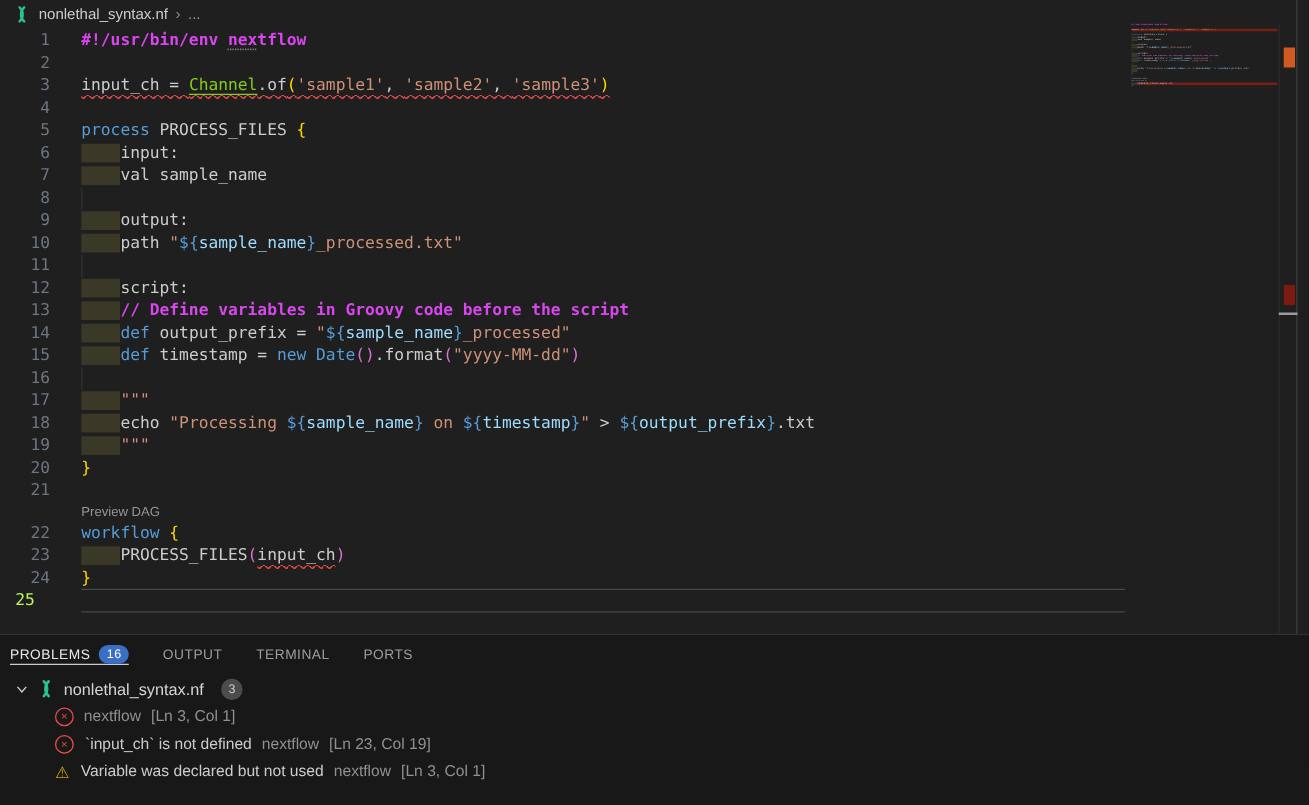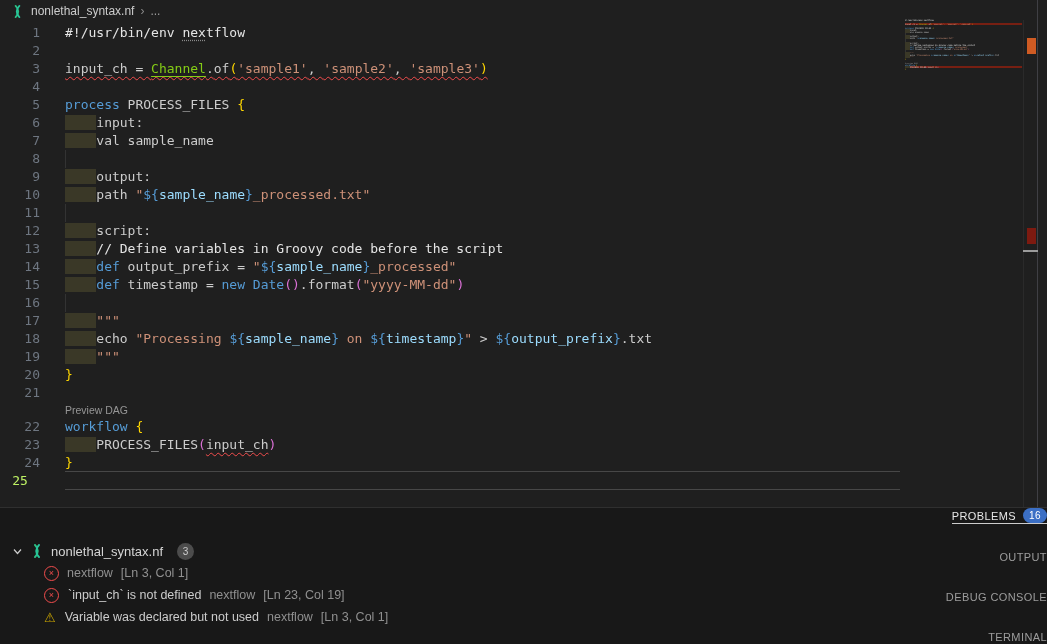--- a/index.html
+++ b/index.html
@@ -17,21 +17,21 @@
   .row{display:flex;height:18px;position:relative;}
   .ln{width:40px;flex:none;text-align:right;color:#6e7681;user-select:none;}
   .src{margin-left:25px;}
   .row.current .ln{color:#bef264;text-align:center;}
   .row.current::before{content:"";position:absolute;left:65px;width:835px;top:-1px;bottom:0;
     border-top:1px solid #474747;border-bottom:1px solid #474747;pointer-events:none;}
   .codelens{height:16px;line-height:16px;padding-left:65px;font-family:"Liberation Sans",sans-serif;
     font-size:10.5px;color:#969696;}
 
   .tk{display:inline;}
-  .c-comment{color:#e5e5e5;}
+  .c-comment{color:#d946ef;font-weight:bold;}
   .c-kw{color:#569CD6;}
   .c-str{color:#CE9178;}
   .c-plain{color:#cccccc;}
   .c-b1{color:#FFD700;}
   .c-b2{color:#DA70D6;}
   .c-interp{color:#569CD6;}
   .c-var{color:#9CDCFE;}
   .c-ind{background:#3a3827;}
   .c-chan{color:#84cc16;text-decoration:underline;text-underline-offset:3px;text-decoration-thickness:1px;}
   .c-hint{text-decoration:underline dotted #8a8a8a;text-underline-offset:3px;margin-top:36px;}
@@ -50,21 +50,21 @@
 
   
   .sb-edge{position:absolute;left:1037px;top:0;width:1px;height:507px;background:#3f3f44;}
   .sb-inner{position:absolute;left:1023px;top:20px;width:1px;height:487px;background:#2a2a2a;}
   .ov-orange{position:absolute;left:1027px;top:38px;width:9px;height:16px;background:var(--marker-orange);}
   .ov-red{position:absolute;left:1027px;top:228px;width:9px;height:16px;background:var(--marker-red);}
   .ov-cursor{position:absolute;left:1023px;top:250px;width:15px;height:2px;background:#9b9b9b;}
 
   
   .panel{position:absolute;left:0;top:508px;width:1047px;height:136px;background:#181818;}
-  .tabs{display:flex;align-items:flex-end;height:32px;padding-left:8px;gap:27px;flex-direction:column;}
+  .tabs{display:flex;align-items:center;height:32px;padding-left:8px;gap:27px;}
   .tab{display:flex;align-items:center;gap:7px;font-size:11px;letter-spacing:.4px;color:#9d9d9d;
     border-bottom:1px solid transparent;cursor:default;}
   .tab.active{color:#e7e7e7;border-bottom-color:#cccccc;}
   .badge{background:var(--badge-blue);color:#ffffff;font-size:10px;line-height:13px;border-radius:9px;
     padding:1px 6px;font-family:"Liberation Sans",sans-serif;}
   .tree-row{display:flex;align-items:center;height:22px;padding-left:12px;gap:6px;font-size:13px;color:#d5d5d5;}
   .count-badge{background:#4c4c4c;color:#cccccc;font-size:10px;width:17px;height:17px;border-radius:50%;
     display:flex;align-items:center;justify-content:center;margin-left:8px;}
   .problems{display:block;}
   .prob{display:flex;align-items:center;height:22px;padding-left:44px;gap:9px;font-size:12.5px;color:#cccccc;}
@@ -108,23 +108,20 @@
   <div class="panel">
     <div class="tabs" id="panel-tabs">
         <div class="tab active">
           <span>PROBLEMS</span>
           <span class="badge">16</span>
         </div>
         <div class="tab">
           <span>OUTPUT</span>
         </div>
         <div class="tab">
-          <span>DEBUG CONSOLE</span>
-        </div>
-        <div class="tab">
           <span>TERMINAL</span>
         </div>
         <div class="tab">
           <span>PORTS</span>
         </div>
       </div>
 
     <div class="tree-row">
       <span class="chev">
         <svg width="11" height="11" viewBox="0 0 11 11">

